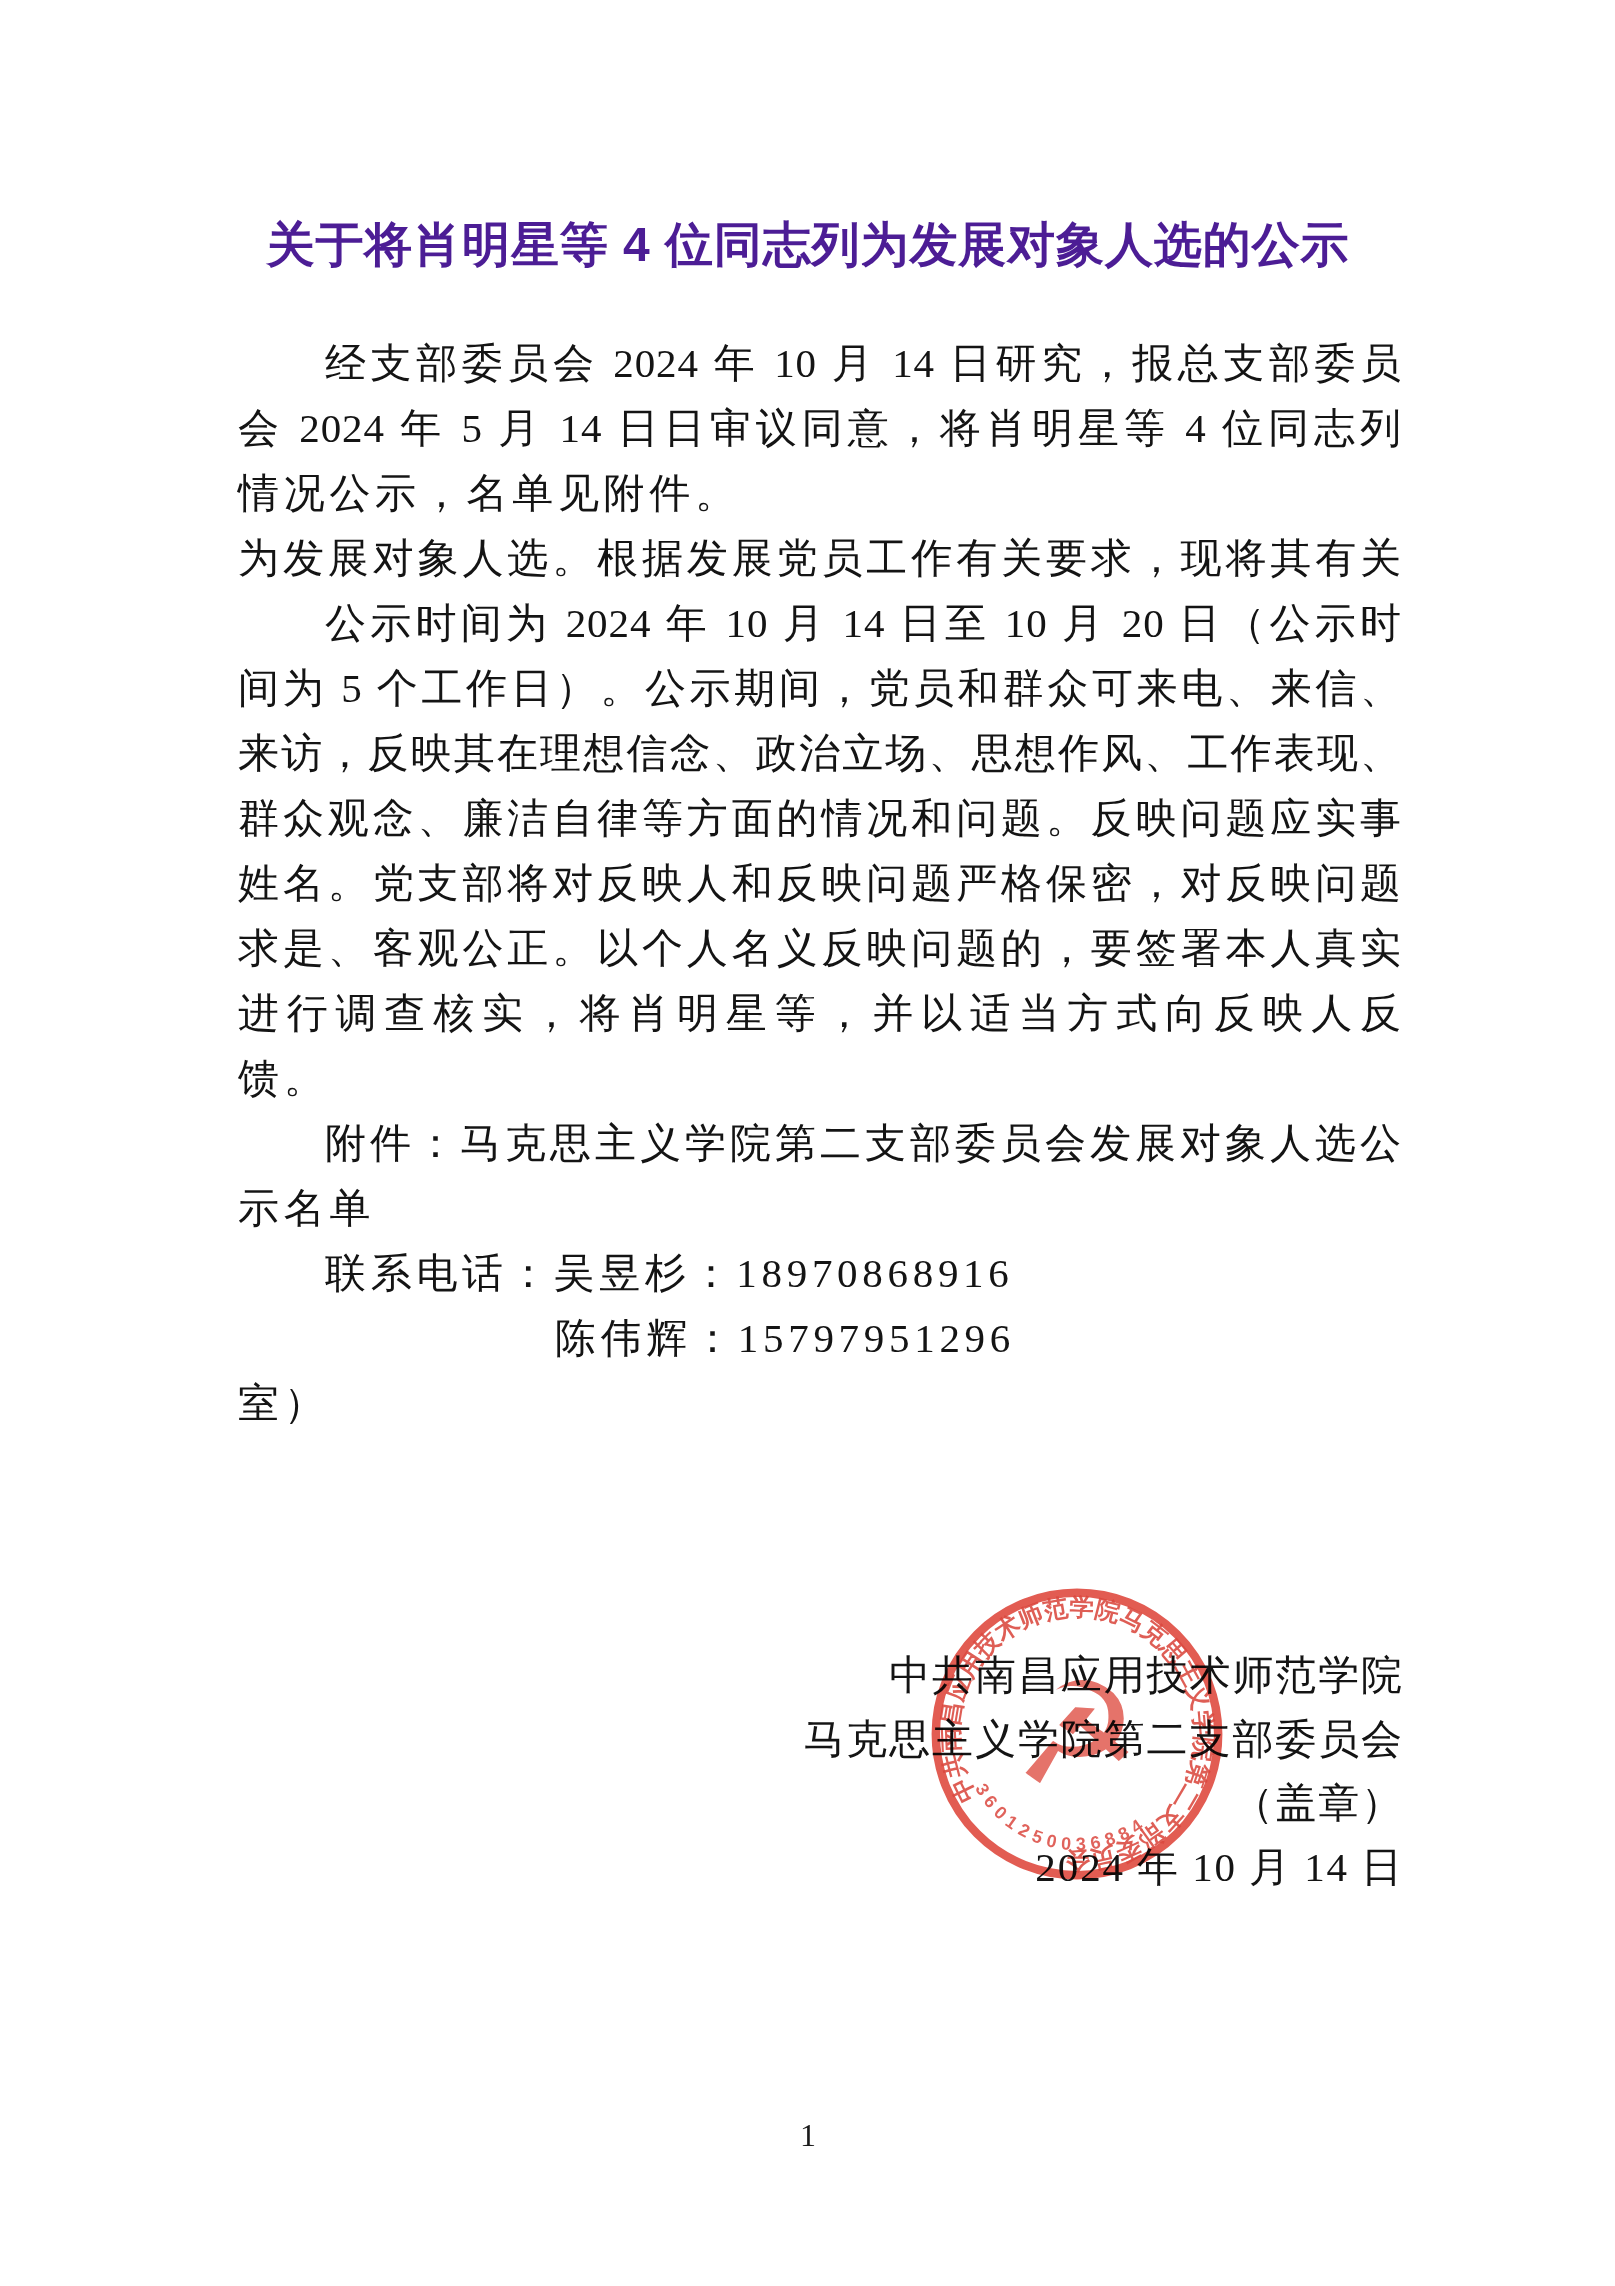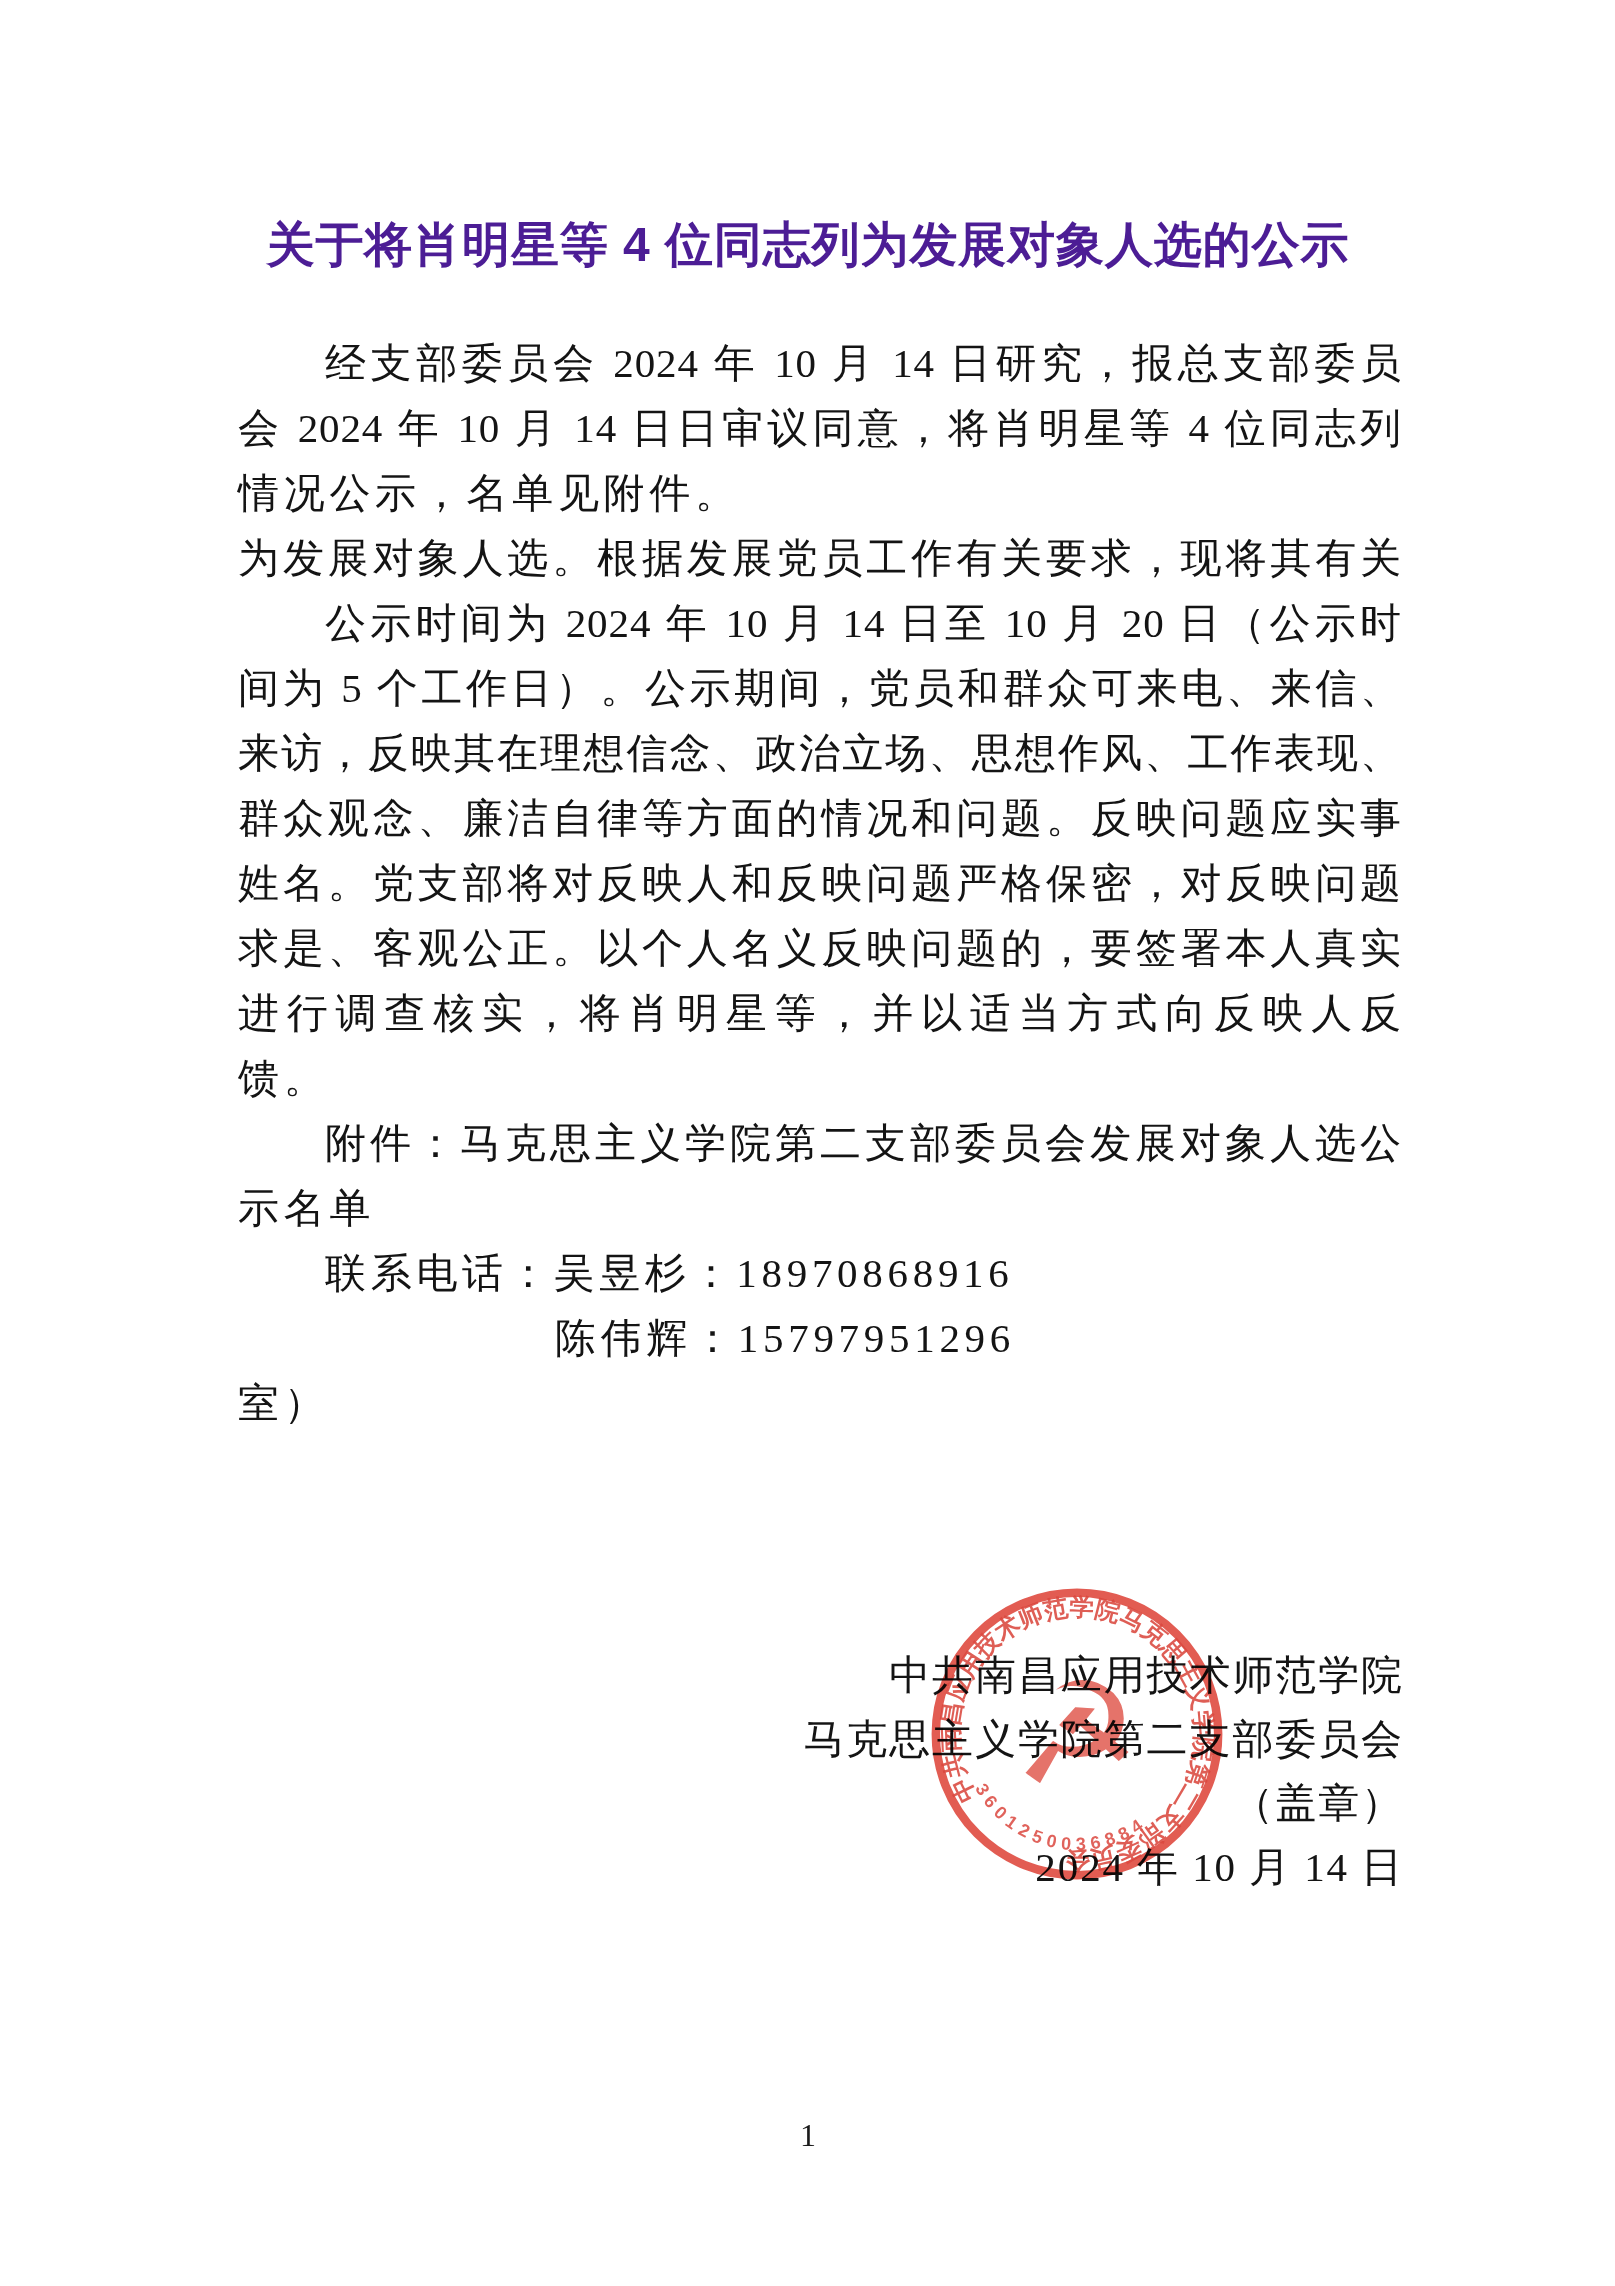--- a/index.html
+++ b/index.html
@@ -93,21 +93,21 @@
 </style>
 </head>
 <body>
 
 <div class="page">
 
   <div class="title">关于将肖明星等 4 位同志列为发展对象人选的公示</div>
 
   <div class="docbody">
     <div class="ln ind j">经支部委员会 2024 年 10 月 14 日研究，报总支部委员</div>
-    <div class="ln j">会 2024 年 10 月 14 日日审议同意，将肖明星等 4 位同志列</div>
+    <div class="ln j">会 2024 年 5 月 14 日日审议同意，将肖明星等 4 位同志列</div>
     <div class="ln loose">情况公示，名单见附件。</div>
     <div class="ln j">为发展对象人选。根据发展党员工作有关要求，现将其有关</div>
     <div class="ln ind j">公示时间为 2024 年 10 月 14 日至 10 月 20 日（公示时</div>
     <div class="ln j">间为 5 个工作日）。公示期间，党员和群众可来电、来信、</div>
     <div class="ln j">来访，反映其在理想信念、政治立场、思想作风、工作表现、</div>
     <div class="ln j">群众观念、廉洁自律等方面的情况和问题。反映问题应实事</div>
     <div class="ln j">姓名。党支部将对反映人和反映问题严格保密，对反映问题</div>
     <div class="ln j">求是、客观公正。以个人名义反映问题的，要签署本人真实</div>
     <div class="ln j">进行调查核实，将肖明星等，并以适当方式向反映人反</div>
     <div class="ln loose">馈。</div>

